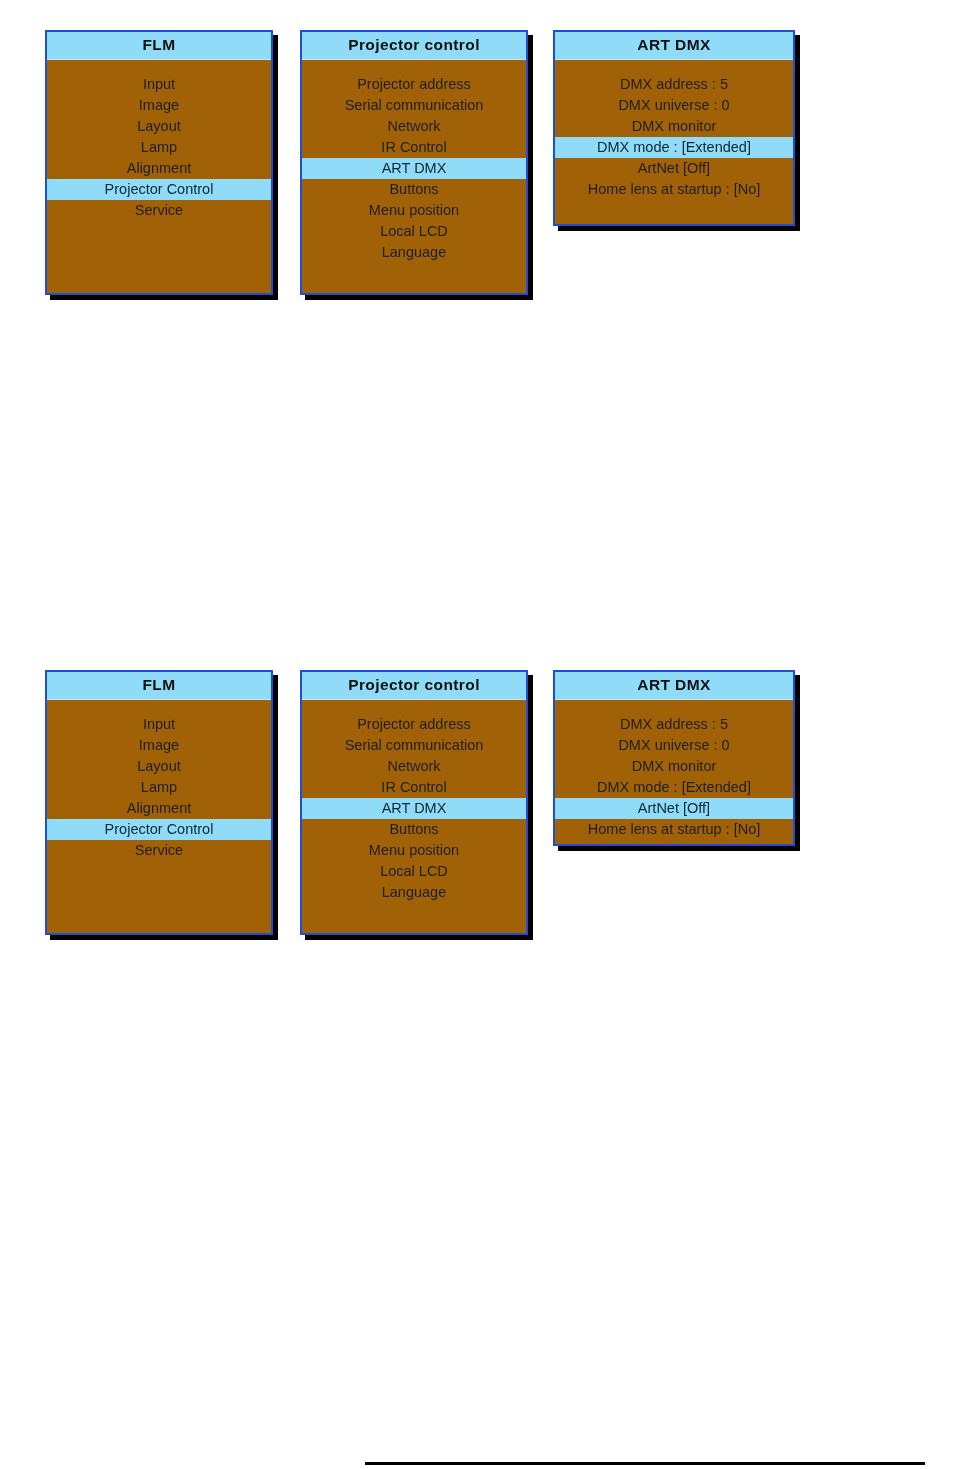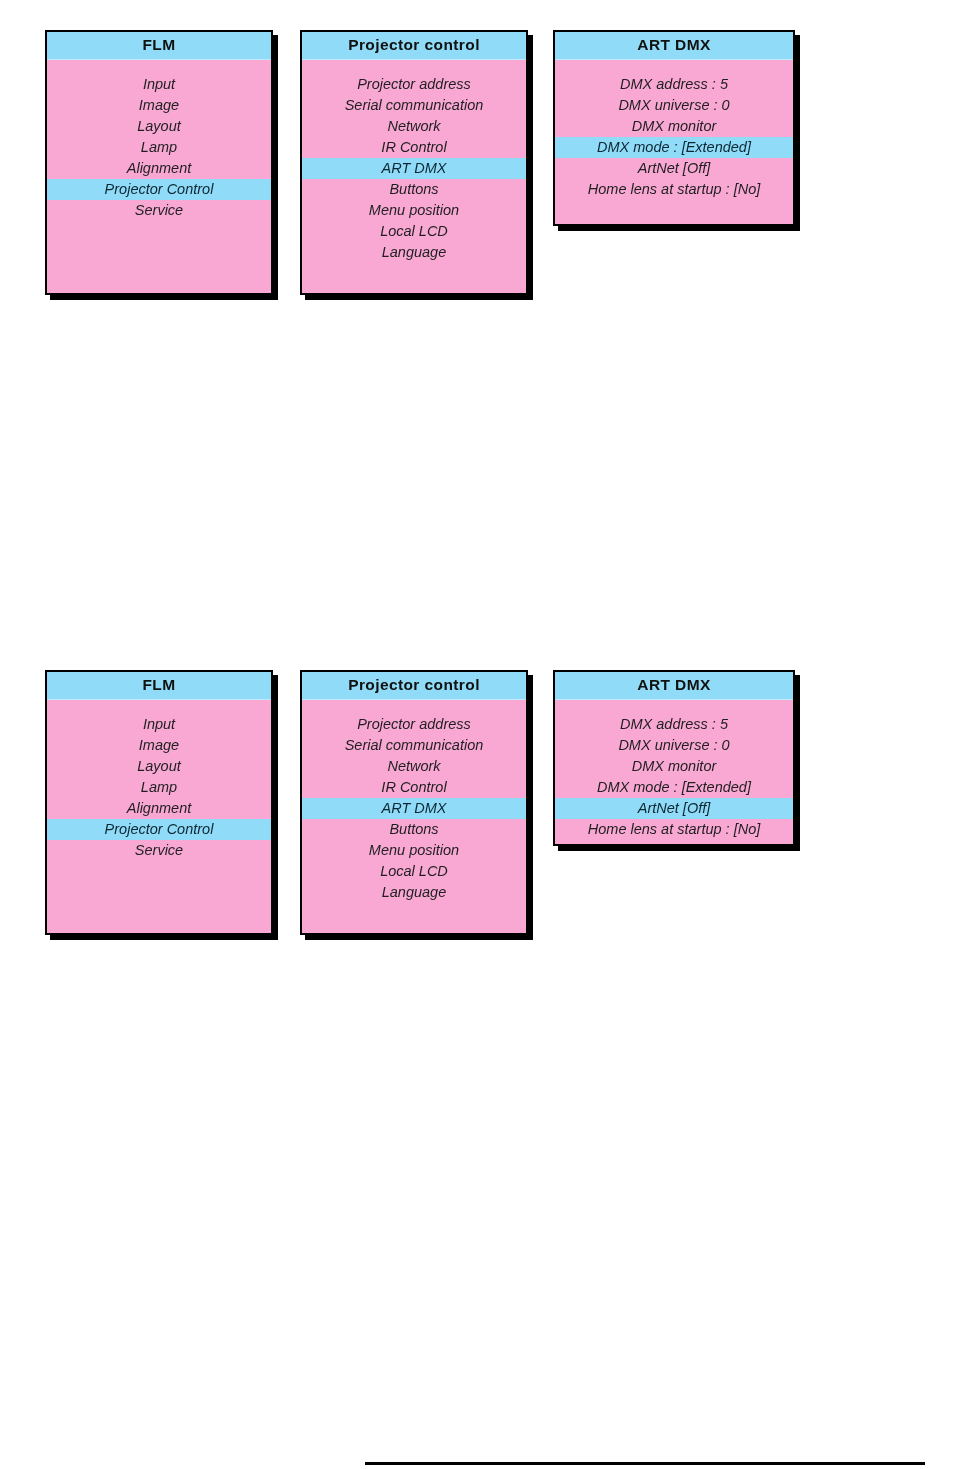--- a/index.html
+++ b/index.html
@@ -20,22 +20,22 @@
     position: absolute;
     left: 0;
     width: 968px;
   }
   #group-top  { top: 30px; }
   #group-bottom { top: 670px; }
 
   
   .osd-panel {
     position: absolute;
-    background: #f9a8d4;
-    border: 2px solid #000000;
+    background: #a16207;
+    border: 2px solid #1d4ed8;
     box-sizing: border-box;
     box-shadow: 5px 5px 0 0 #000000;
     font-size: 14.5px;
     color: #1a1a1a;
   }
 
   
   .osd-panel.p1 { left: 45px;  width: 228px; }
   .osd-panel.p2 { left: 300px; width: 228px; }
   .osd-panel.p3 { left: 553px; width: 242px; }
@@ -62,21 +62,20 @@
     padding-top: 14px;
   }
 
   .osd-item {
     text-align: center;
     line-height: 21px;
     height: 21px;
     white-space: nowrap;
     overflow: hidden;
     color: #1f1f1f;
-    font-style: italic;
   }
   .osd-item.selected {
     background: #90dcf8;
     color: #0c2733;
   }
 
   
   .page-rule {
     position: absolute;
     left: 365px;

